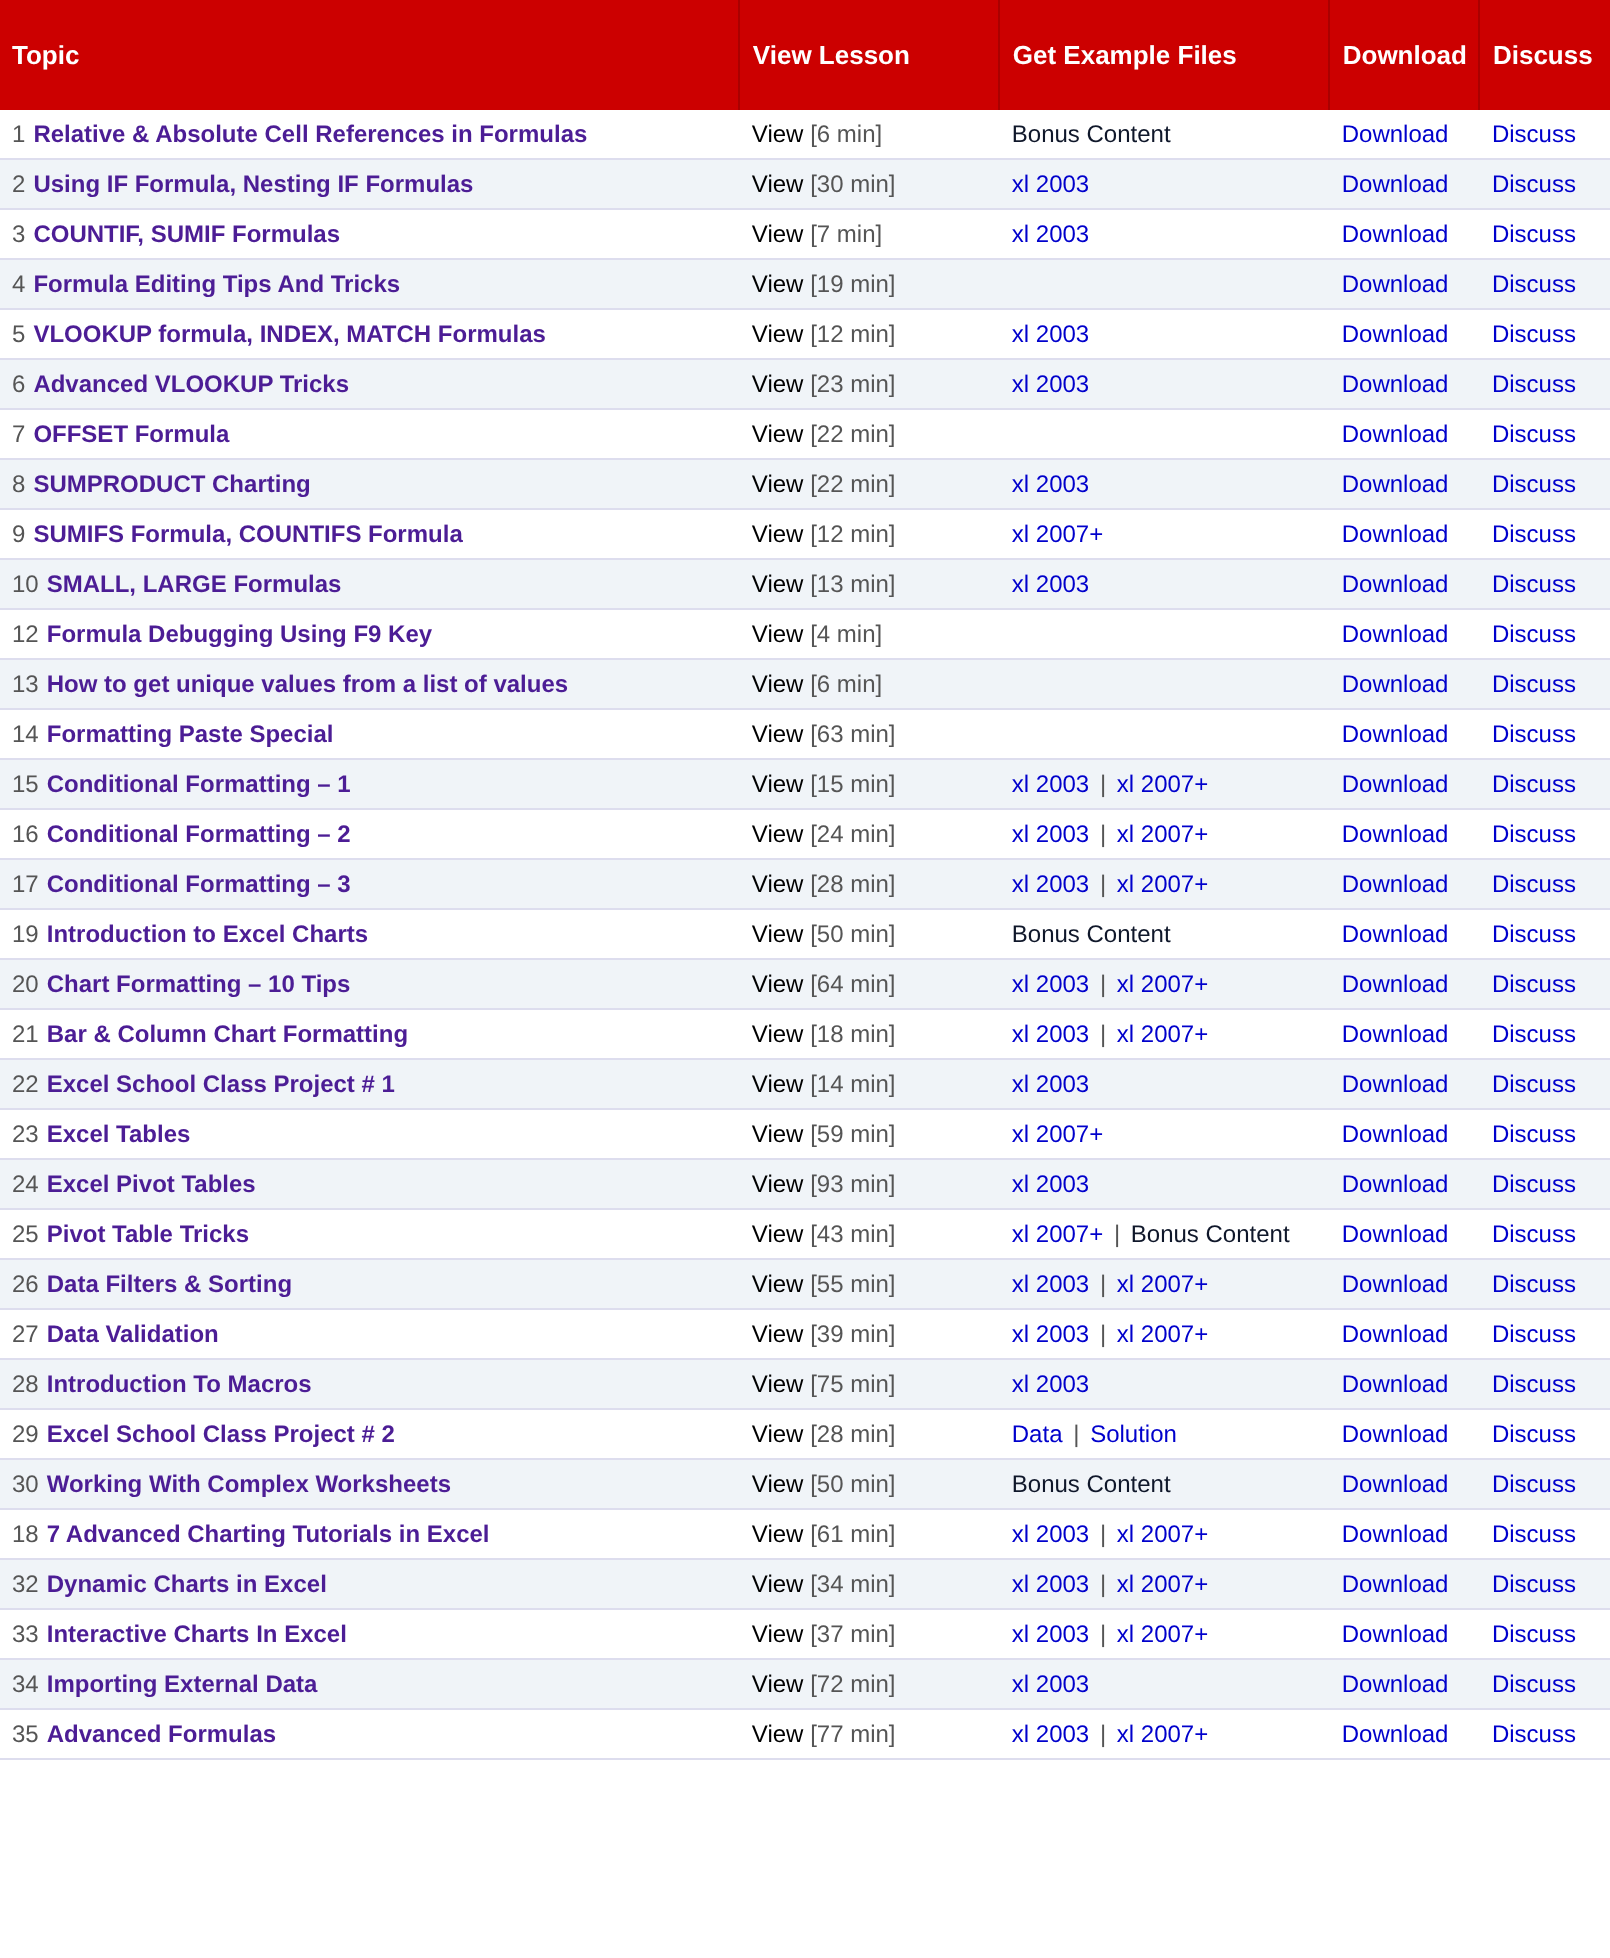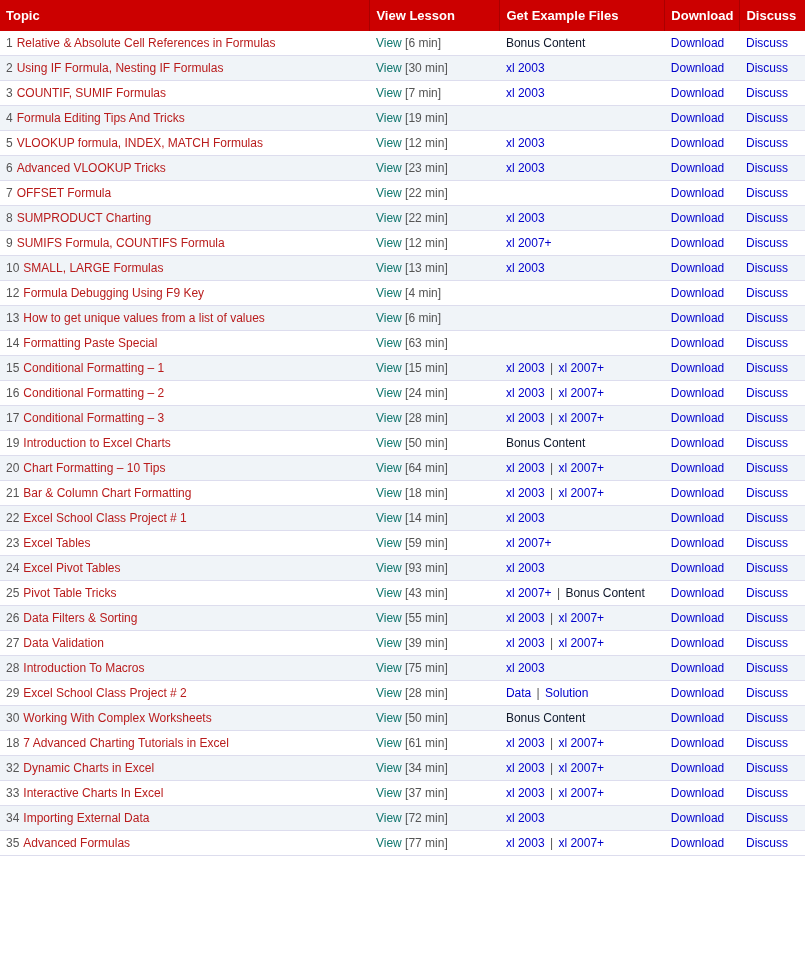--- a/index.html
+++ b/index.html
@@ -1,32 +1,32 @@
 <!DOCTYPE html>
 <html><head>
   <meta charset="utf-8">
   <style>
     * { margin: 0; padding: 0; box-sizing: border-box; }
     body { font-family: Arial, sans-serif; font-size: 12px; background: #fff; }
     table { width: 805px; border-collapse: collapse; }
     thead tr { background: #c00; color: #fff; }
-    thead th { padding: 8px 6px; text-align: left; font-weight: bold; font-size: 13px; border-right: 1px solid #a00; }
+    thead th { padding: 20px 6px; text-align: left; font-weight: bold; font-size: 13px; border-right: 1px solid #a00; }
     thead th:last-child { border-right: none; }
     tbody tr:nth-child(odd) { background: #fff; }
     tbody tr:nth-child(even) { background: #f0f4f8; }
     tbody td { padding: 5px 6px; border-bottom: 1px solid #dde; vertical-align: middle; }
     .col-topic { width: 370px; }
     .col-view { width: 130px; }
     .col-files { width: 165px; }
     .col-dl { width: 75px; }
     .col-disc { width: 65px; margin-left: 47px; }
     .row-num { color: #555; margin-right: 4px; }
-    .topic-text { color: #b91c1c; font-weight: normal; }
+    .topic-text { color: #4c1d95; font-weight: bold; }
     a { color: #00c; text-decoration: none; }
-    .view-link { color: #0f766e; }
+    .view-link { color: #000000; }
     .view-time { color: #555; }
     .sep { color: #555; margin: 0 2px; }
     .dl-link { color: #00c; }
     .disc-link { color: #00c; }
     .bonus-link { color: #0f172a; }
     .file-link { color: #00c; margin-top: 42px; }
   </style>
 </head>
 <body>
 

